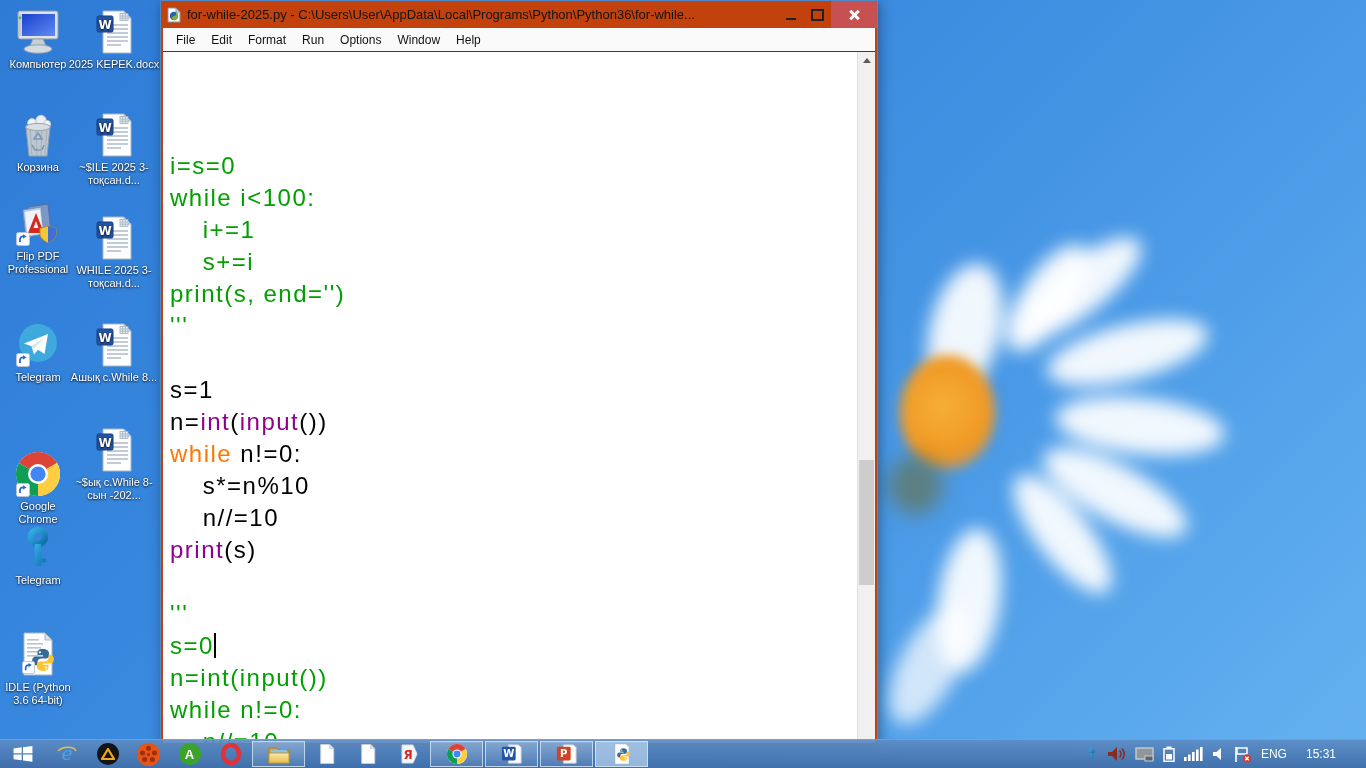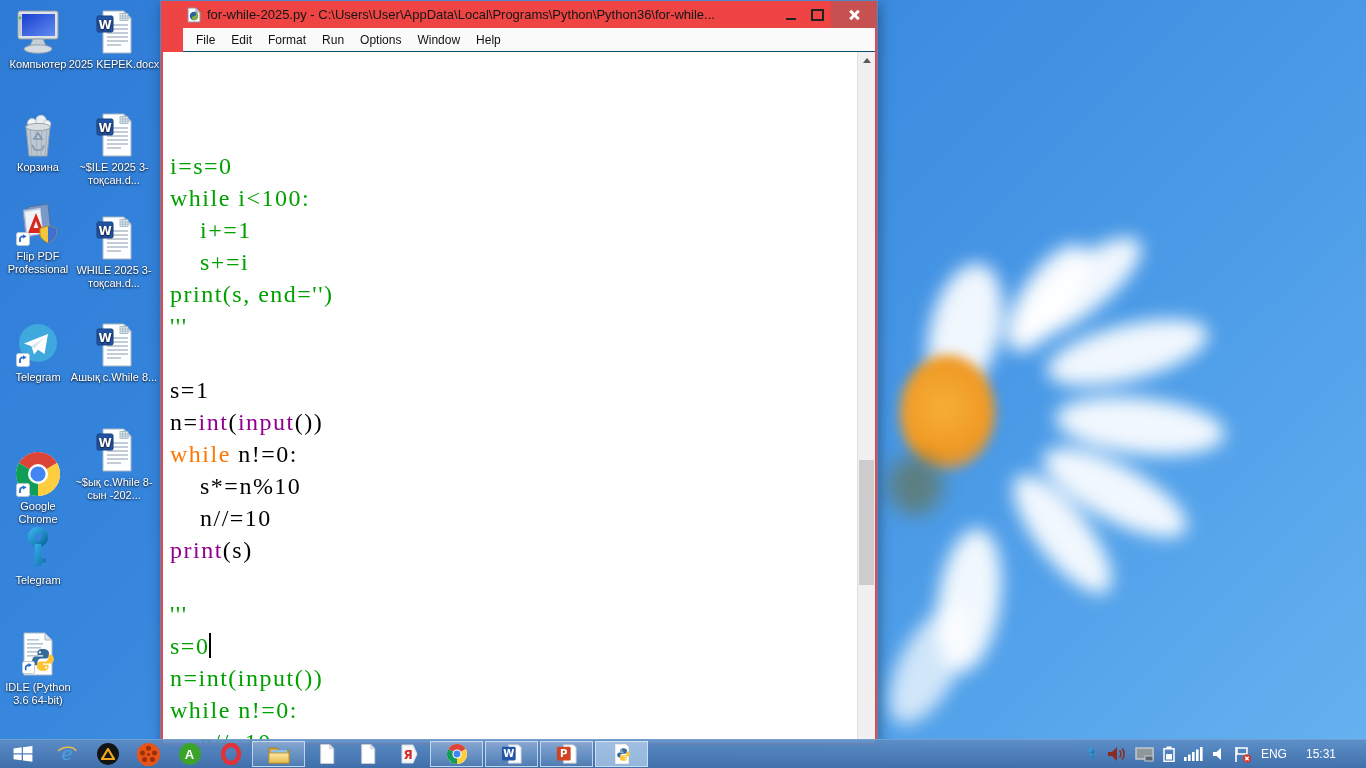--- a/index.html
+++ b/index.html
@@ -19,41 +19,41 @@
   
   .dicon{position:absolute;text-align:center;color:#fff;font-size:11px;line-height:13px;
     text-shadow:0 1px 2px rgba(0,0,0,.75),0 0 3px rgba(0,0,0,.4);cursor:default;}
   .dicon .ig{display:flex;justify-content:center;margin-bottom:2px;}
   .dicon svg{width:48px;height:48px;}
   .col1{left:0;width:76px;}
   .col2{left:66px;width:96px;}
 
   
   .win{position:absolute;left:160px;top:0;width:718px;height:746px;
-    background:#ef4444;border:1px solid #4f88c6;box-sizing:border-box;
-    box-shadow:2px 3px 12px rgba(0,0,0,.35);padding-left:20px;}
+    background:#c2410c;border:1px solid #4f88c6;box-sizing:border-box;
+    box-shadow:2px 3px 12px rgba(0,0,0,.35);}
   .titlebar{height:27px;display:flex;align-items:center;padding-left:5px;}
   .title-ico{width:16px;height:16px;margin-right:5px;flex:0 0 auto;}
   .title-text{font-size:13px;color:#151515;white-space:nowrap;overflow:hidden;flex:1;}
   .cap-btn{width:27px;height:27px;display:flex;align-items:center;justify-content:center;}
   .glyph-min{width:10px;height:2px;background:#222;margin-top:8px;}
   .glyph-max{width:9px;height:8px;border:2px solid #222;}
   .btn-close{width:46px;height:27px;background:#C75050;display:flex;align-items:center;justify-content:center;}
   .glyph-x{position:relative;width:12px;height:12px;}
   .glyph-x::before,.glyph-x::after{content:"";position:absolute;left:5px;top:0;width:3px;height:12px;background:#fff;}
   .glyph-x::before{transform:rotate(45deg);}
   .glyph-x::after{transform:rotate(-45deg);}
 
   .menubar{height:23px;background:#fafafa;border-bottom:1px solid #0c4a6e;
     display:flex;align-items:center;padding-left:5px;margin:0 2px;}
   .menu-item{font-size:12px;color:#111;padding:3px 8px;}
 
   .editor{position:absolute;left:2px;right:2px;top:51px;bottom:2px;background:#fff;display:flex;overflow:hidden;}
   .code-area{flex:1;overflow:hidden;padding:2px 0 0 7px;white-space:pre;
-    font-family:Liberation Serif, serif;
+    font-family:Liberation Sans, sans-serif;
     font-size:24px;line-height:32px;letter-spacing:1.5px;color:#000;}
   .c-s{color:#00A000}.c-k{color:#FF7700}.c-b{color:#900090}.c-n{color:#000}
   .caret{display:inline-block;width:2px;height:25px;background:#000;margin-bottom:-4px;}
 
   .scrollbar{width:17px;background:#f0f0f0;border-left:1px solid #e0e0e0;position:relative;flex:0 0 auto;}
   .sb-up{height:16px;display:flex;align-items:center;justify-content:center;}
   .sb-up-arrow{width:0;height:0;border-left:4px solid transparent;border-right:4px solid transparent;
     border-bottom:5px solid #5a5a5a;}
   .sb-thumb{position:absolute;left:1px;right:1px;top:408px;height:125px;background:#cdcdcd;}
 

